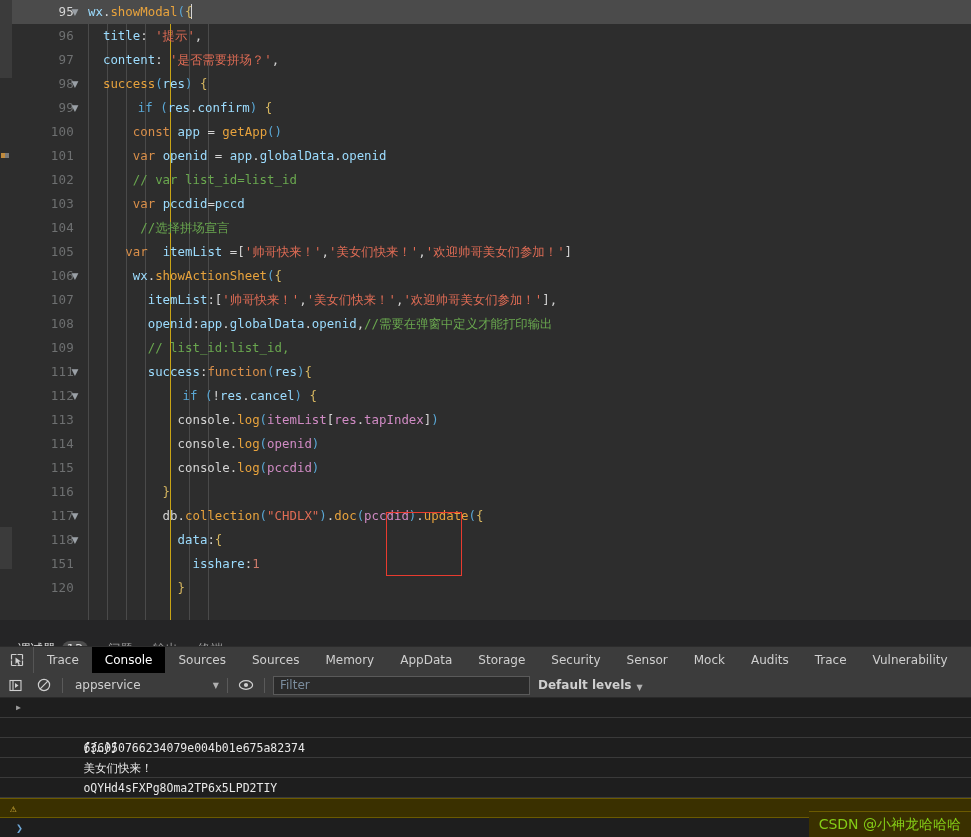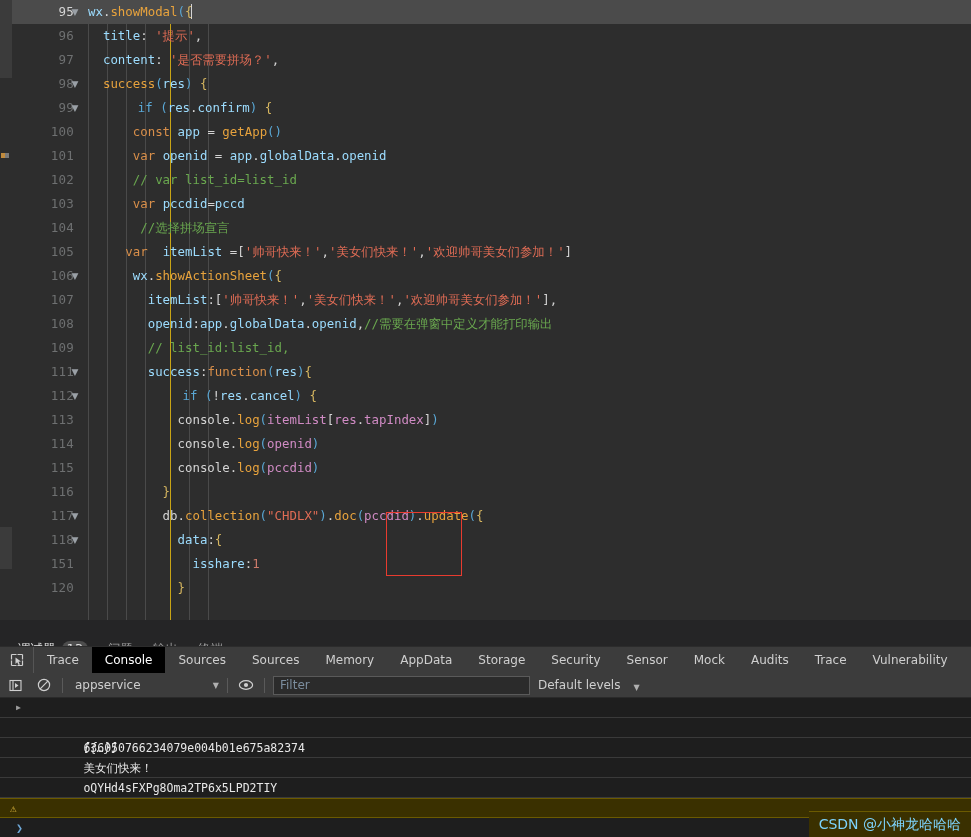--- a/index.html
+++ b/index.html
@@ -140,21 +140,21 @@
   .cb-sep { width: 1px; height: 15px; background: #5a5a5a; }
   .ctx-select {
     display: flex; align-items: center; gap: 6px; min-width: 148px;
     font-size: 12px; color: #cfcfcf; padding-left: 4px;
   }
   .ctx-select .caret { margin-left: auto; font-size: 8px; color: #b0b0b0; }
   .filter-box {
     width: 257px; height: 19px; background: #2b2b2b; border: 1px solid #5a5a5a;
     font-size: 12px; color: #7b8d9e; padding: 0 6px; line-height: 17px;
   }
-  .levels { font-size: 12px; color: #cfcfcf; display: flex; align-items: flex-end; gap: 13px; }
+  .levels { font-size: 12px; color: #cfcfcf; display: flex; align-items: flex-end; gap: 5px; font-weight: bold; }
   .levels .caret { font-size: 8px; color: #b0b0b0; }
 
   
   .console-body { background: #1e1e1e; }
   .log-row {
     position: relative; height: 20px; line-height: 20px;
     border-bottom: 1px solid #3a3a3a;
     font-family: "DejaVu Sans Mono", "Liberation Mono", monospace;
     font-size: 11.5px; color: #e8e8e8; padding-left: 28px; white-space: pre;
   }
@@ -170,21 +170,21 @@
   .prompt-row {
     height: 20px; line-height: 20px; padding-left: 16px;
     font-family: "DejaVu Sans Mono", monospace; font-size: 11.5px; color: #6ea8d8;
   }
 
   
   .watermark {
     position: absolute; right: 0; bottom: 0; height: 26px;
     padding: 0 10px; display: flex; align-items: center;
     background: #3a3000; border-top: 1px solid #6b5a00;
-    color: #7dd3fc; font-size: 14px;
+    color: #84cc16; font-size: 14px;
     font-family: "DejaVu Sans", "Liberation Sans", sans-serif;
   }
 </style>
 </head>
 <body>
 
 <div id="app">
 
   <div id="editor">
 

